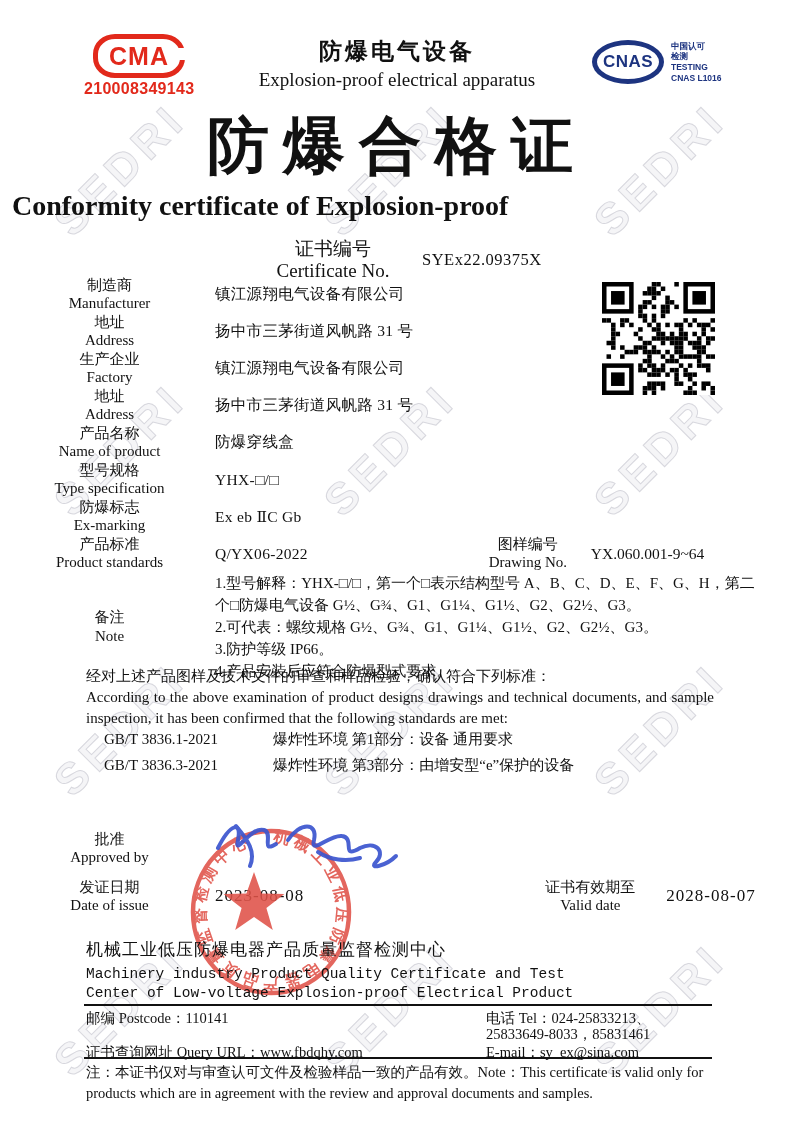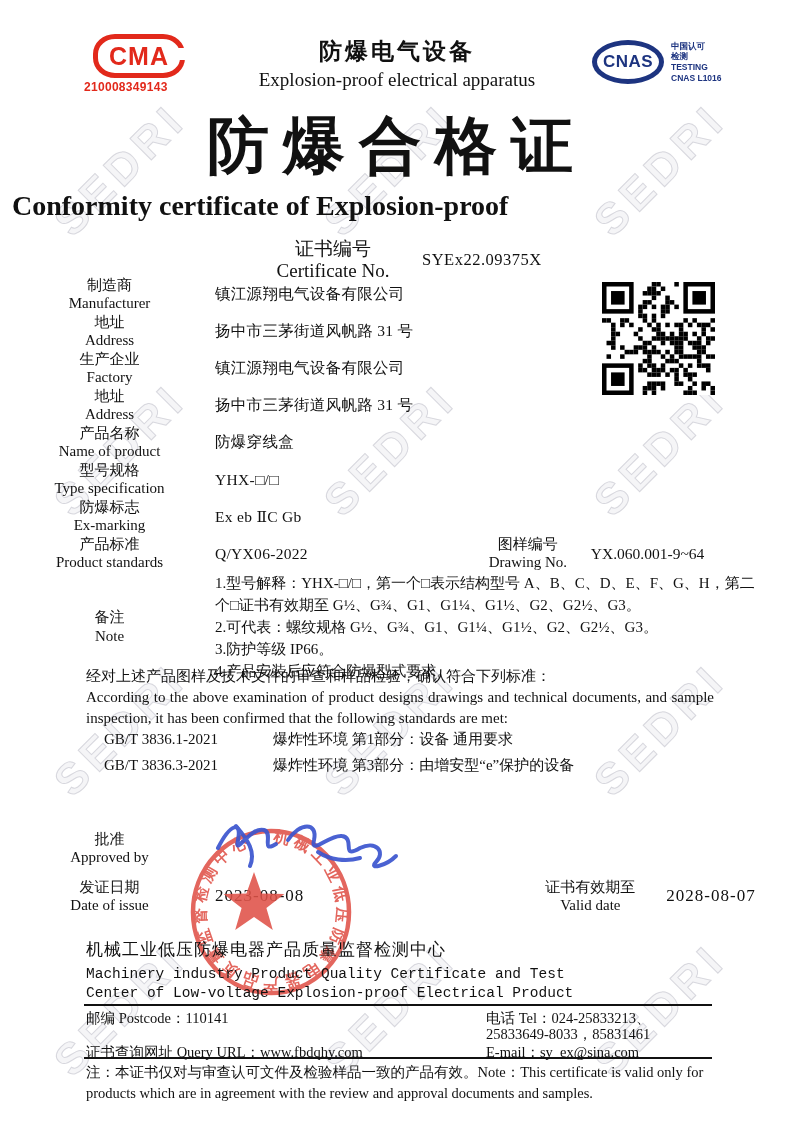--- a/index.html
+++ b/index.html
@@ -14,21 +14,21 @@
         -webkit-text-stroke:1px rgba(188,188,198,0.55); }
 
   .abs { position:absolute; z-index:2; }
 
   
   .hdr-cma { left:84px; top:34px; width:110px; }
   .cma-badge { width:92px; height:44px; border:5px solid #e2291b; border-radius:22px/20px;
                display:flex; align-items:center; justify-content:center; margin:0 auto; position:relative; }
   .cma-badge::after { content:""; position:absolute; right:-7px; top:9px; width:10px; height:12px; background:#fff; }
   .cma-letters { color:#e2291b; font-family:"Liberation Sans",sans-serif; font-weight:bold; font-size:25px; letter-spacing:1px; }
-  .cma-num { color:#e2291b; font-family:"Liberation Sans",sans-serif; font-weight:bold; font-size:12px; margin-top:2px; letter-spacing:.3px; }
+  .cma-num { color:#e2291b; font-family:"Liberation Sans",sans-serif; font-weight:bold; font-size:16px; margin-top:2px; letter-spacing:.3px; }
 
   .hdr-center { left:0; right:0; top:36px; text-align:center; }
   .hdr-cn { font-size:23px; letter-spacing:3px; font-weight:bold; }
   .hdr-en { font-size:19px; margin-top:2px; }
 
   .hdr-cnas { left:592px; top:40px; display:flex; align-items:center; gap:7px; }
   .cnas-ellipse { width:72px; height:44px; border:5px solid #1d3480; border-radius:50%;
                   display:flex; align-items:center; justify-content:center; }
   .cnas-word { color:#1d3480; font-family:"Liberation Sans",sans-serif; font-weight:bold; font-size:17px; letter-spacing:.5px; }
   .cnas-side { color:#1d3480; font-family:"Liberation Sans",sans-serif; font-weight:bold; font-size:8.5px; line-height:1.25; }
@@ -417,21 +417,21 @@
     </div>
   </div>
 
   <div class="abs note-row">
     <div class="note-label">
       <div>备注</div>
       <div>Note</div>
     </div>
     <div class="note-body">
       <div>1.型号解释：YHX-□/□，第一个□表示结构型号 A、B、C、D、E、F、G、H，第二</div>
-      <div>个□证书有效期至 G½、G¾、G1、G1¼、G1½、G2、G2½、G3。</div>
+      <div>个□防爆电气设备 G½、G¾、G1、G1¼、G1½、G2、G2½、G3。</div>
       <div>2.可代表：螺纹规格 G½、G¾、G1、G1¼、G1½、G2、G2½、G3。</div>
       <div>3.防护等级 IP66。</div>
       <div>4.产品安装后应符合防爆型式要求。</div>
     </div>
   </div>
 
   <div class="abs statement">
     <div class="cn">经对上述产品图样及技术文件的审查和样品检验，确认符合下列标准：</div>
     <div class="en">According to the above examination of product designs drawings and technical documents, and sample inspection, it has been confirmed that the following standards are met:</div>
   </div>

